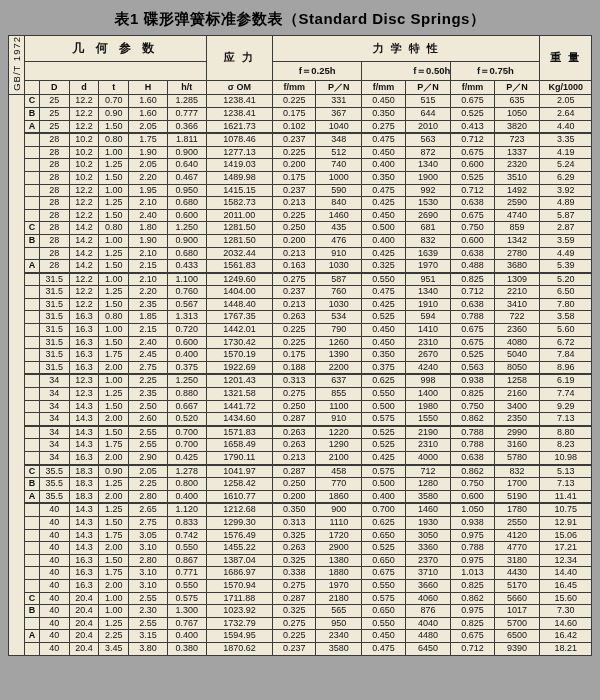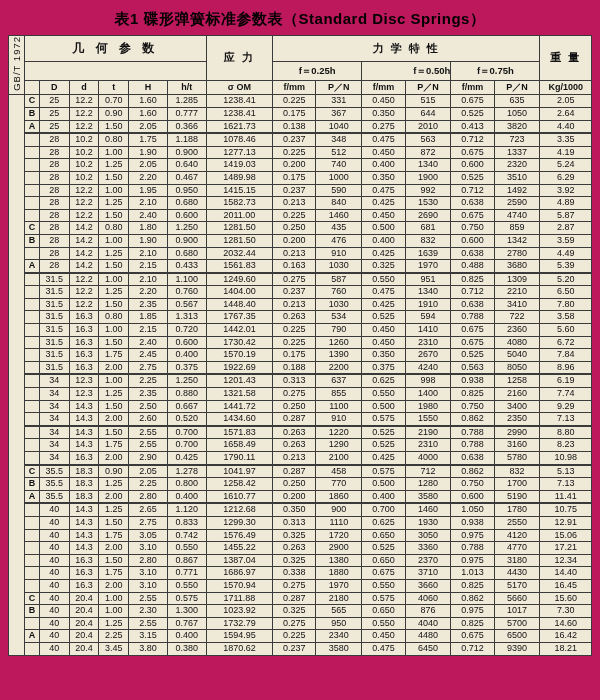--- a/index.html
+++ b/index.html
@@ -7,21 +7,21 @@
     width:600px;height:700px;
     background:#efe9d8;
     font-family:"Liberation Sans", sans-serif;
     color:#111;
     overflow:hidden;
   }
   #sheet{
     width:600px;height:700px;
     box-sizing:border-box;
     padding:6px 8px 4px 8px;
-    background:#be185d;
+    background:#a3a3a3;
     position:relative;
   }
   .title{
     font-size:15px;
     font-weight:bold;
     text-align:center;
     letter-spacing:0.5px;
     padding:4px 0 6px 0;
     color:#000;
   }
@@ -159,35 +159,35 @@
           <td>2.64</td>
         </tr>
         <tr>
           <td class="cls">A</td>
           <td>25</td>
           <td>12.2</td>
           <td>1.50</td>
           <td>2.05</td>
           <td>0.366</td>
           <td>1621.73</td>
-          <td>0.138</td>
+          <td>0.102</td>
           <td>1040</td>
           <td>0.275</td>
           <td>2010</td>
           <td>0.413</td>
           <td>3820</td>
           <td>4.40</td>
         </tr>
         <tr class="sep-top">
           <td class="cls"></td>
           <td>28</td>
           <td>10.2</td>
           <td>0.80</td>
           <td>1.75</td>
-          <td>1.188</td>
+          <td>1.811</td>
           <td>1078.46</td>
           <td>0.237</td>
           <td>348</td>
           <td>0.475</td>
           <td>563</td>
           <td>0.712</td>
           <td>723</td>
           <td>3.35</td>
         </tr>
         <tr>

